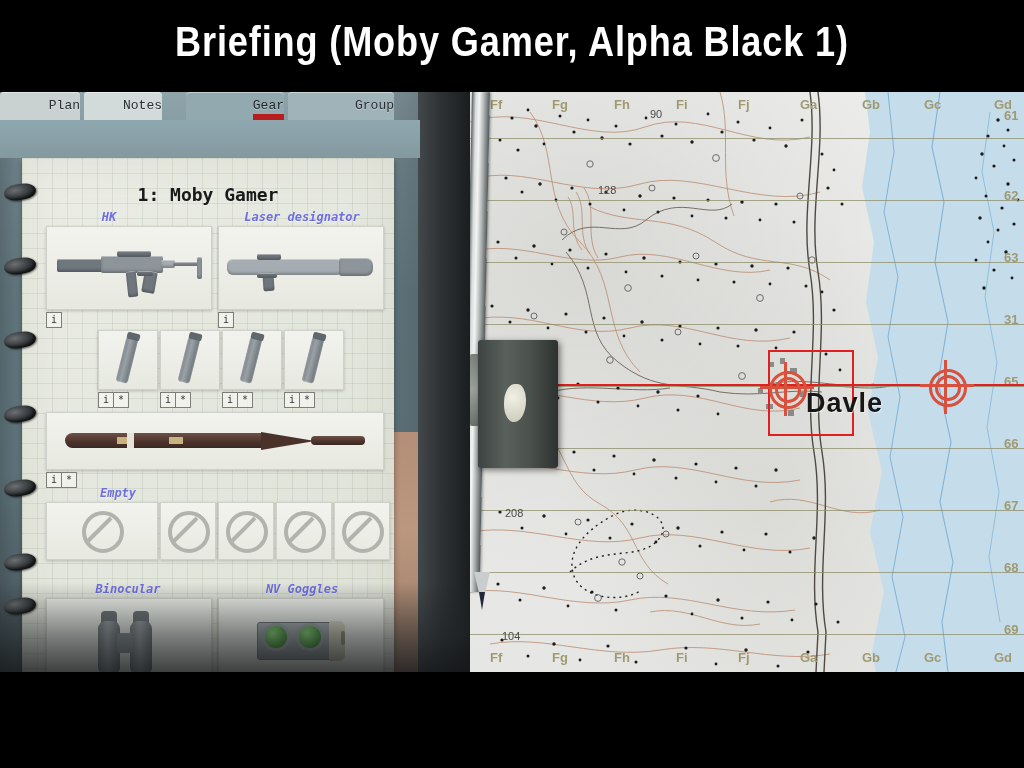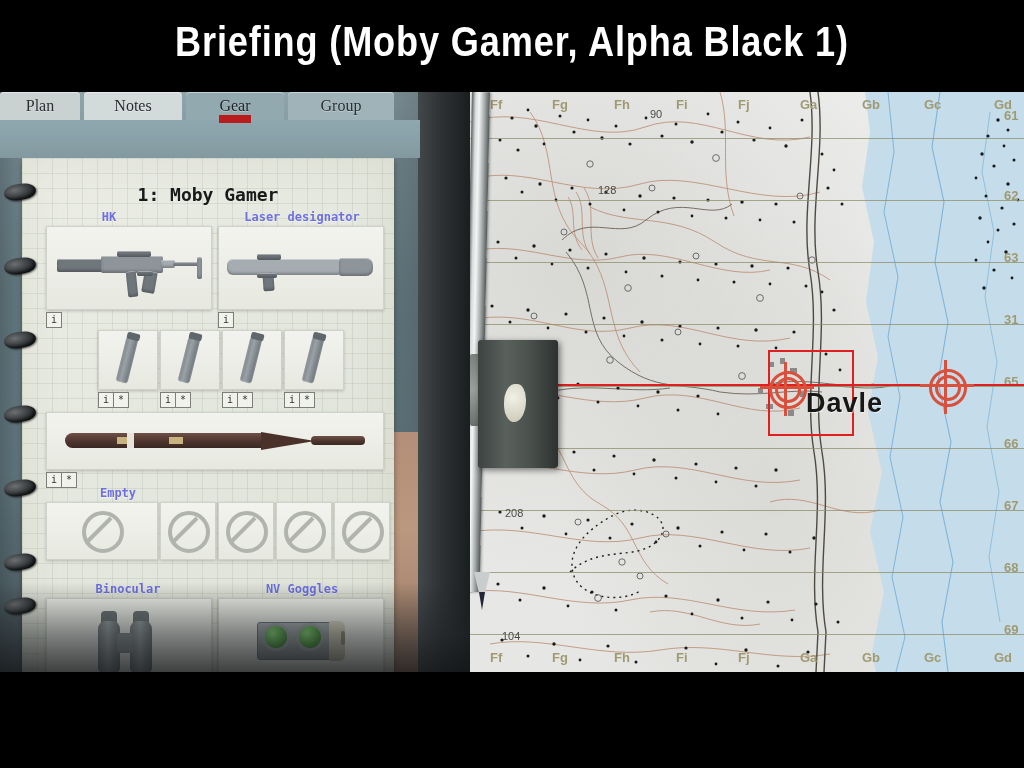--- a/index.html
+++ b/index.html
@@ -30,31 +30,31 @@
        linear-gradient(to bottom,#8fa4ab 0px,#7d949c 70px,#6f8890 200px,#6c858d 380px,#55666c 560px);
   }
   
   #deskpatch{position:absolute;left:389px;top:340px;width:30px;height:240px;
      background:linear-gradient(to bottom,#b99078,#c09a80 40%,#a07c66);opacity:.95;}
   #deskedge{position:absolute;left:418px;top:0;width:52px;height:580px;
      background:linear-gradient(to right,#43484a,#2d3133 45%,#1b1e1f);}
 
   
   #tabstrip{position:absolute;left:0;top:0;width:420px;height:28px;}
-  .tab{position:absolute;top:0;height:28px;line-height:27px;text-align:center;
-       font-family:Liberation Serif, serif;
-       font-size:16px;color:#2a2f33;
+  .tab{position:absolute;top:0;height:28px;line-height:27px;text-align:right;
+       font-family:Liberation Mono, monospace;
+       font-size:13px;color:#2a2f33;
        border-top-left-radius:4px;border-top-right-radius:4px;
        box-shadow:inset 0 1px 0 rgba(255,255,255,.45);
        text-shadow:0 1px 0 rgba(255,255,255,.35);}
   .tab.t0{left:0;width:80px;background:#c9d1d1;}
-  .tab.t1{left:84px;width:98px;background:#d3dada;}
+  .tab.t1{left:84px;width:78px;background:#d3dada;}
   .tab.t2{left:186px;width:98px;background:#93a9b0;color:#1d2225;}
   .tab.t3{left:288px;width:106px;background:#9fb3b9;}
-  .tab.active .tablabel{border-bottom:8px solid #b91c1c;padding-bottom:1px;}
+  .tab.active .tablabel{border-bottom:6px solid #b91c1c;padding-bottom:1px;}
 
   
   #headband{position:absolute;left:0;top:28px;width:420px;height:38px;
       background:linear-gradient(to bottom,#8fa8af,#82999f);}
   #pagetitle{position:absolute;left:0;top:28px;width:420px;height:38px;
       line-height:38px;text-align:center;
       font-family:"DejaVu Sans Mono","Liberation Mono",monospace;
       font-size:20px;font-weight:bold;color:#14181a;letter-spacing:.5px;}
 
   
@@ -77,21 +77,21 @@
      transform:rotate(-8deg);}
 
   
   #gear{position:absolute;left:22px;top:66px;width:372px;height:604px;}
   #soldier{position:absolute;left:0;top:26px;width:372px;text-align:center;
       font-family:"DejaVu Sans Mono","Liberation Mono",monospace;
       font-size:18px;font-weight:bold;color:#17191a;}
 
   .slotlabel{position:absolute;font-family:"DejaVu Sans Mono","Liberation Mono",monospace;
       font-size:12px;color:#6d6ee0;font-weight:bold;text-align:center;
-      text-shadow:0 1px 0 rgba(255,255,255,.5);}
+      text-shadow:0 1px 0 rgba(255,255,255,.5);font-style:italic;}
   .frame{position:absolute;background:linear-gradient(to bottom,#f2f3ee,#e7e9e0);
       border:1px solid #cfd2c8;box-shadow:0 1px 3px rgba(0,0,0,.2);}
   .badge{position:absolute;height:14px;display:flex;
       font-family:"DejaVu Sans Mono","Liberation Mono",monospace;font-size:10px;
       color:#333;}
   .badge span{display:block;width:14px;height:14px;line-height:13px;text-align:center;
       border:1px solid #7b7f76;background:rgba(245,246,240,.75);margin-right:-1px;}
 
   
   .gun{position:absolute;}

